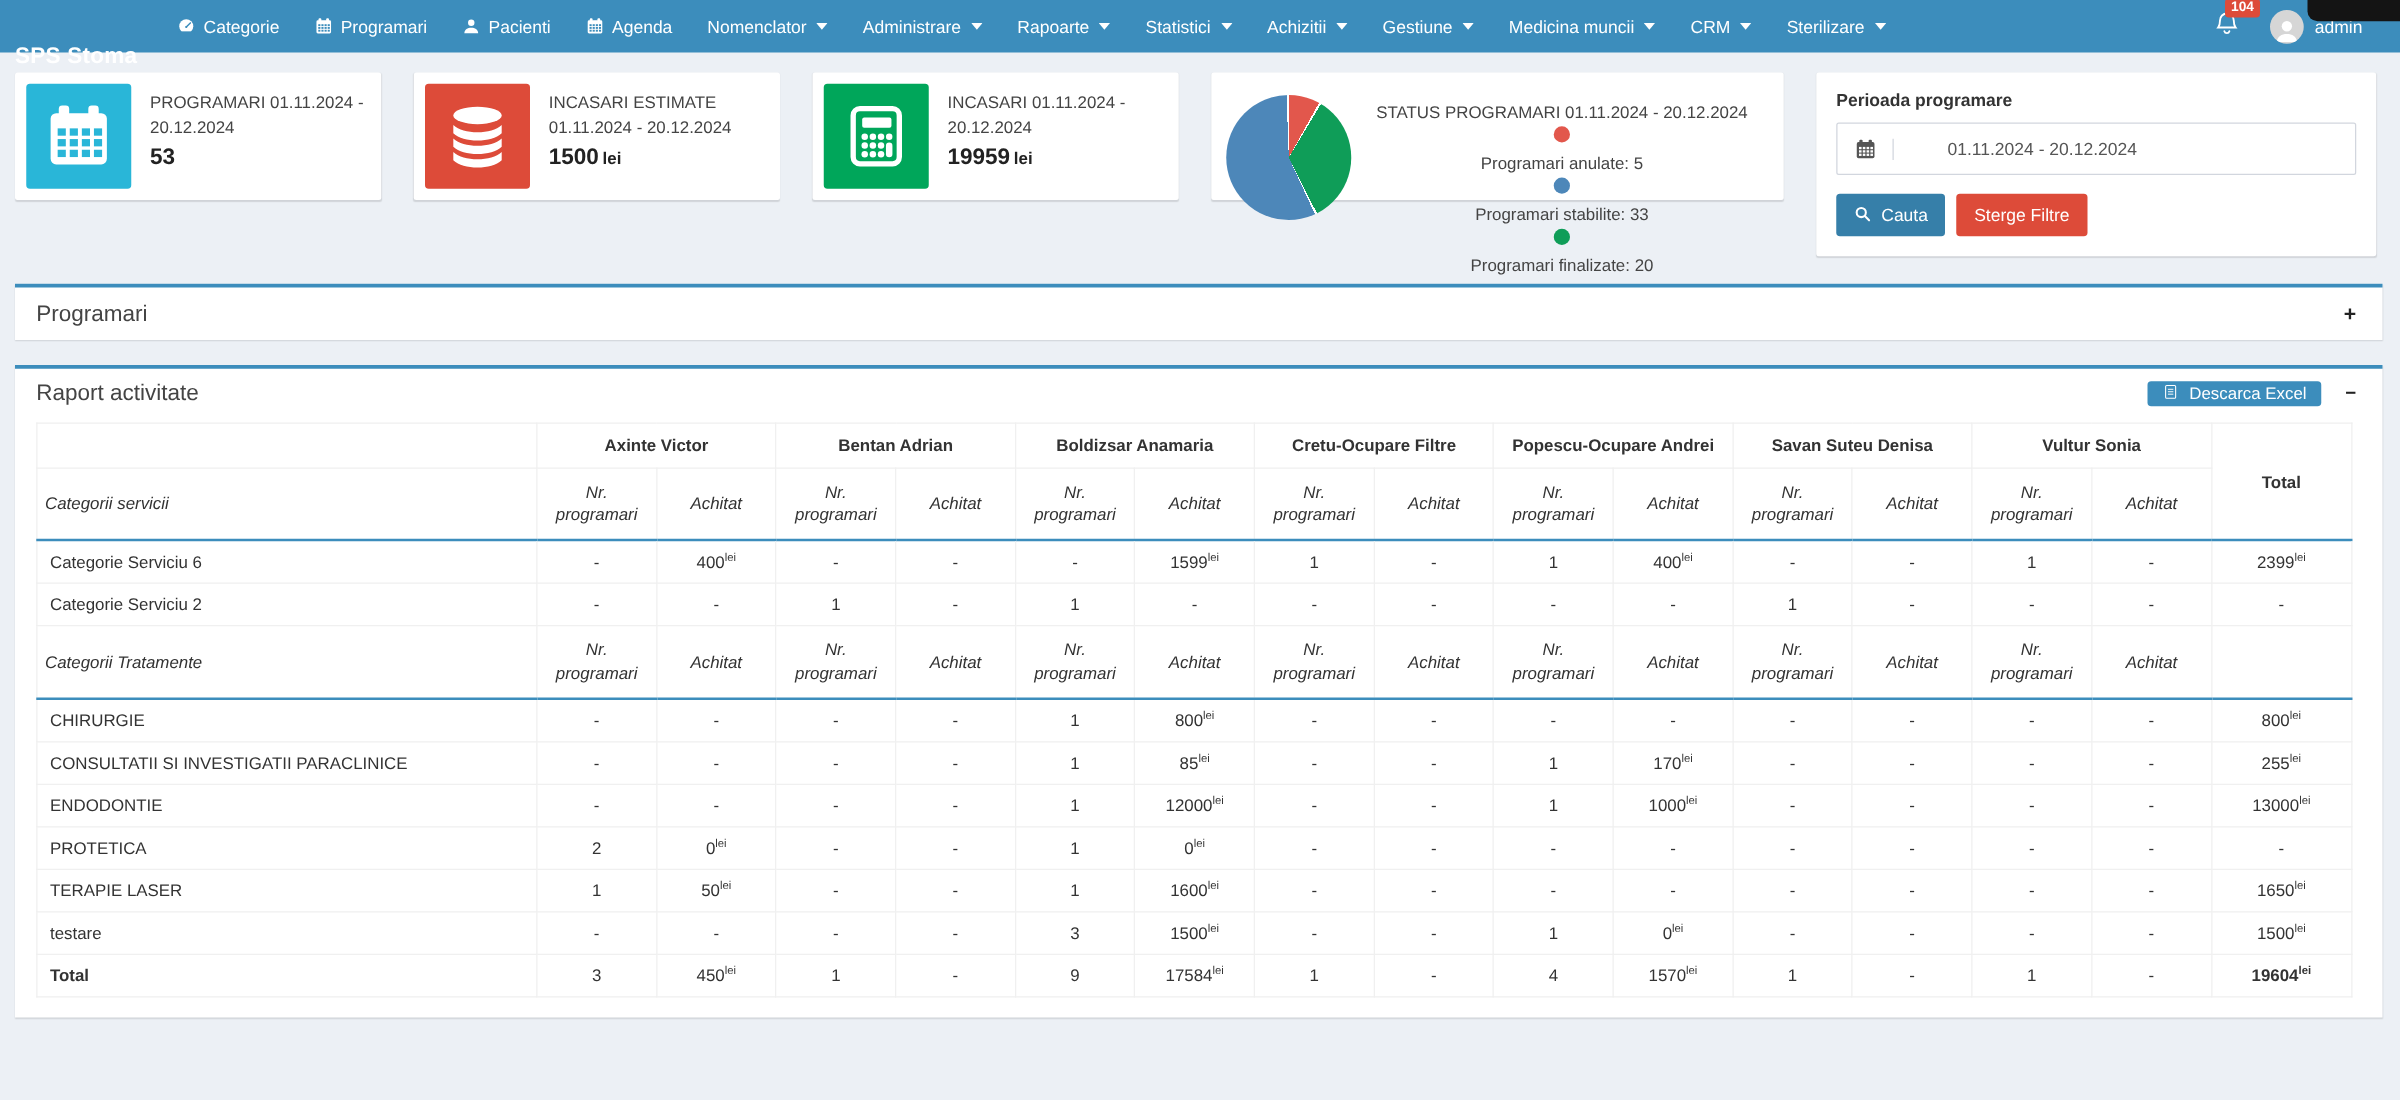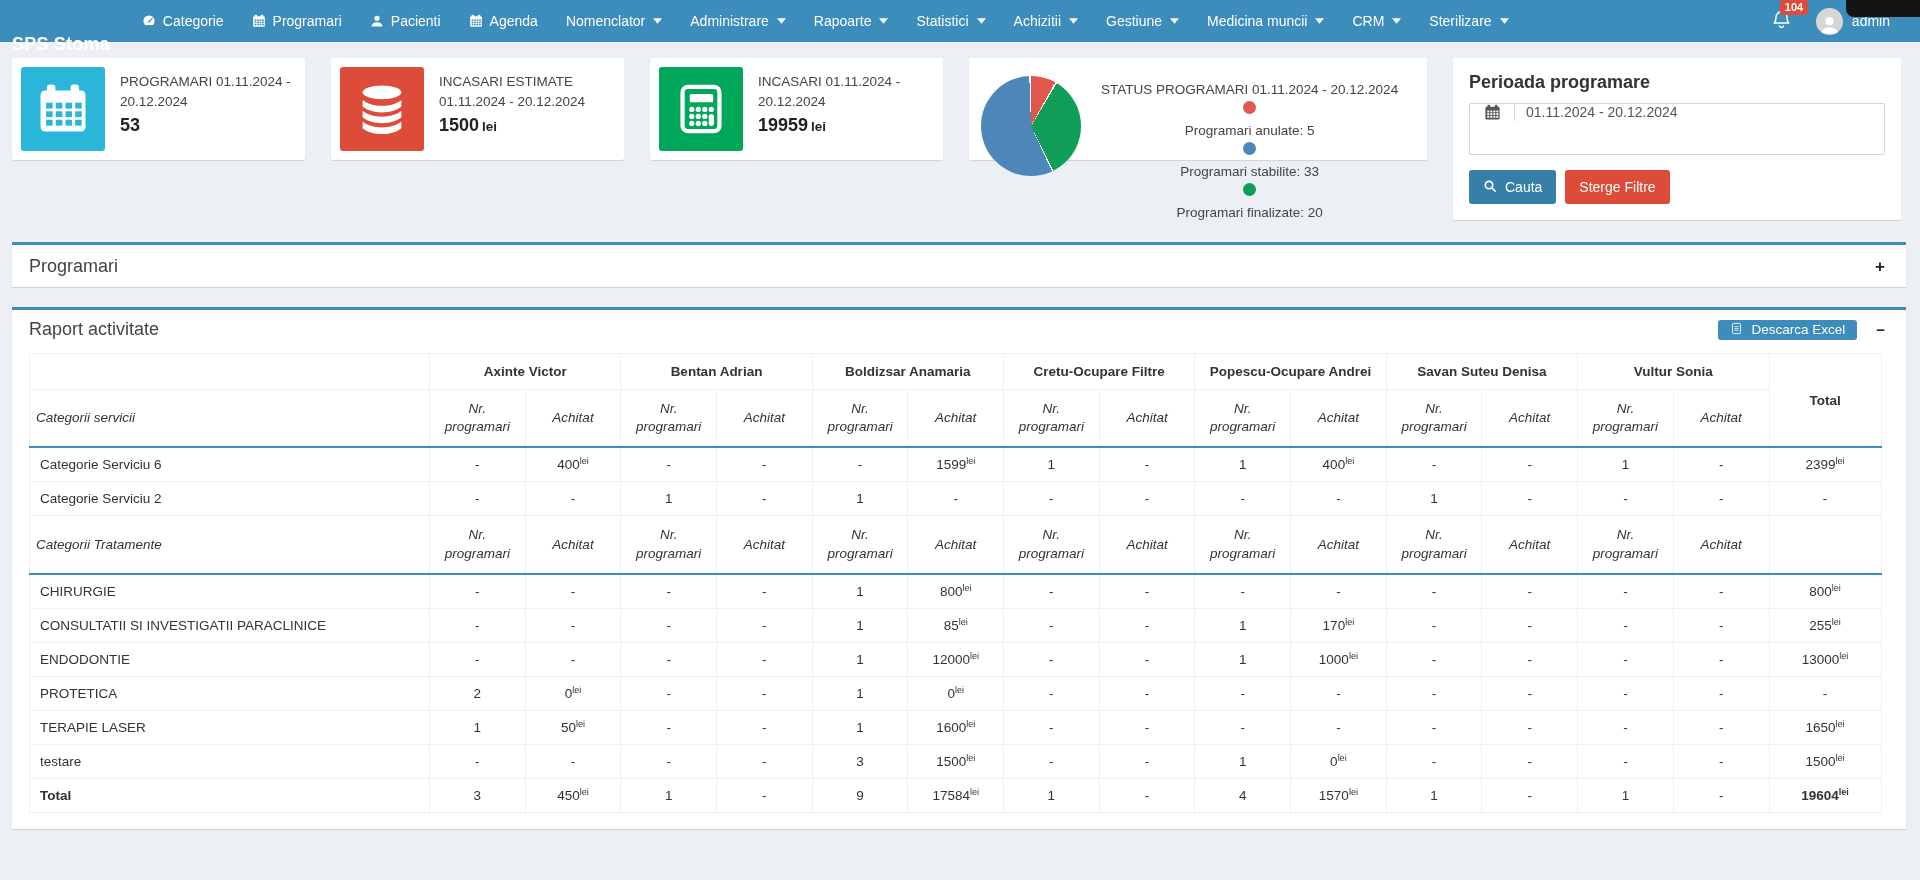--- a/index.html
+++ b/index.html
@@ -40,22 +40,22 @@
   .stat-value .unit { font-size:13.5px; margin-left:3px; }
 
   .status-card { width:458px; height:102px; display:flex; gap:20px; padding:22px 12px; }
   .pie { width:100px; height:100px; border-radius:50%; flex-shrink:0; margin-top:-4px; }
   .status-body { padding-top:2px; }
   .status-title { font-size:13.5px; color:#444; margin-bottom:4px; white-space:nowrap; }
   .legend-item { display:flex; align-items:center; gap:7px; font-size:13.5px; color:#444; line-height:1.55;flex-direction:column; }
   .legend-dot { width:13px; height:13px; border-radius:50%; flex-shrink:0; }
 
   .filter-card { width:448px; padding:14px 16px 16px; }
-  .filter-title { font-size:18px; font-weight:bold; color:#333; margin-bottom:10px; }
-  .input-group { display:flex; height:52px; border:1px solid #d2d6de; border-radius:2px; background:#fff; align-items:flex-start; }
+  .filter-title { font-size:14px; font-weight:bold; color:#333; margin-bottom:10px; }
+  .input-group { display:flex; height:42px; border:1px solid #d2d6de; border-radius:2px; background:#fff; align-items:center;gap:32px; }
   .addon { width:45px; display:flex; align-items:center; justify-content:center; color:#555; border-right:1px solid #d2d6de; }
   .addon svg { width:17px; height:17px; }
   .input-group input { flex:1; border:none; outline:none; font-size:14px; color:#555; padding:0 11px;
                        font-family:"Liberation Sans", sans-serif; background:transparent; }
   .filter-buttons { display:flex; gap:9px; margin-top:15px; }
   .btn { height:34px; border:none; border-radius:3px; color:#fff; font-size:14px; padding:0 14px;
          display:flex; align-items:center; gap:8px; cursor:pointer; font-family:"Liberation Sans", sans-serif; }
   .btn svg { width:14px; height:14px; }
   .btn-search { background:#367fa9; }
   .btn-clear { background:#dd4b39; }

